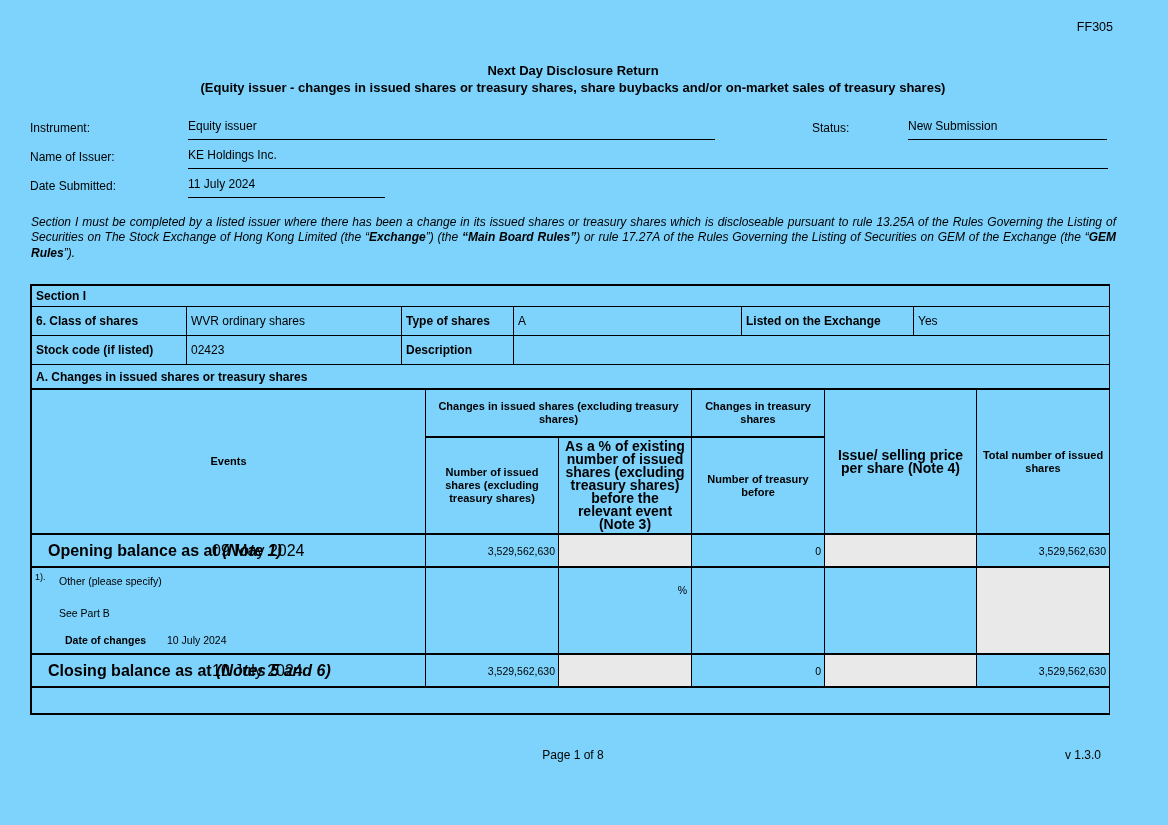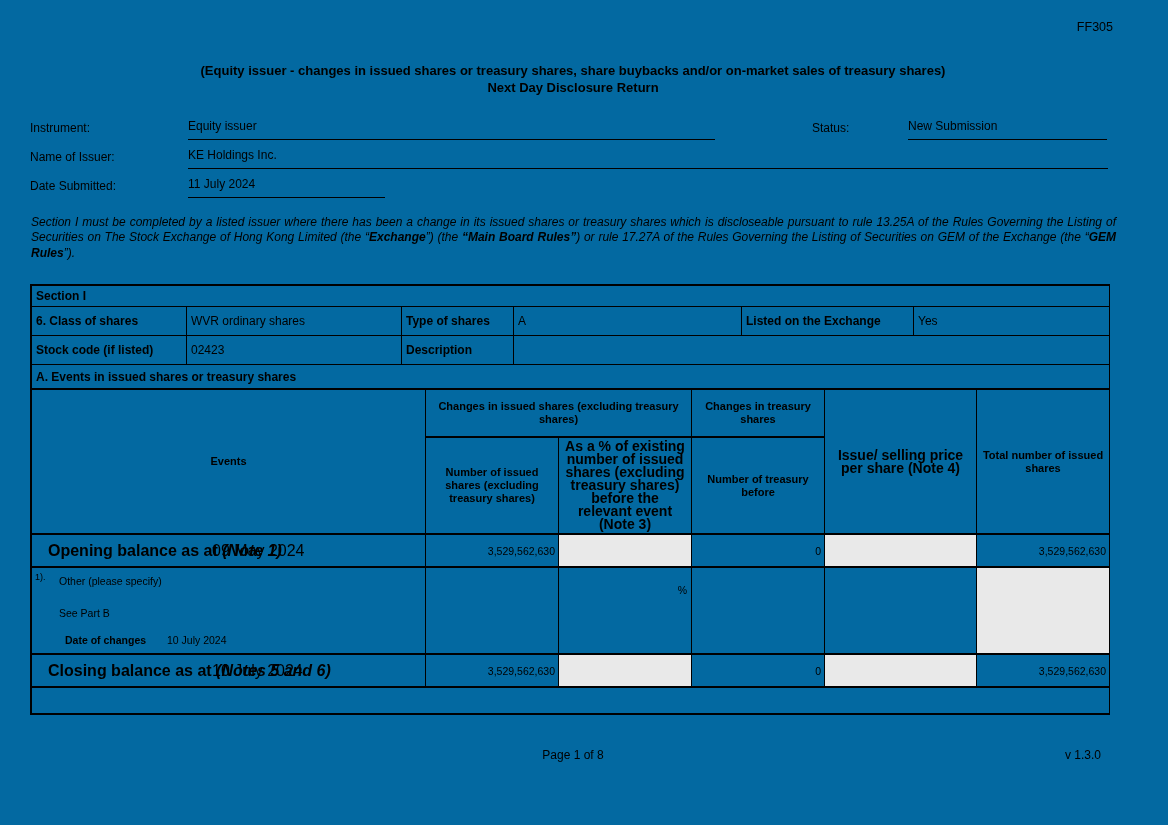--- a/index.html
+++ b/index.html
@@ -1,17 +1,17 @@
 <!DOCTYPE html>
 <html><head>
 <meta charset="utf-8">
 <style>
   html,body { margin:0; padding:0; background:#ffffff; }
   .page {
-    position:relative; width:1168px; height:825px; background:#0369a1;
+    position:relative; width:1168px; height:825px; background:#7dd3fc;
     font-family:"Liberation Sans", sans-serif; color:#000; overflow:hidden;
   }
   .abs { position:absolute; }
   .b { font-weight:bold; }
   .bi { font-weight:bold; font-style:italic; }
 
   .form-code { top:20px; right:55px; font-size:12.5px; }
   .titleblock { top:62px; left:0; width:1146px; text-align:center; font-size:13px; font-weight:bold; line-height:17px; }
 
   .fld-label { font-size:12px; }
@@ -53,22 +53,22 @@
   .footer-ver { top:748px; right:67px; font-size:12px; }
 </style>
 </head>
 <body>
 
 <div class="page">
 
   <div class="abs form-code">FF305</div>
 
   <div class="abs titleblock">
+    <div>Next Day Disclosure Return</div>
     <div>(Equity issuer - changes in issued shares or treasury shares, share buybacks and/or on-market sales of treasury shares)</div>
-    <div>Next Day Disclosure Return</div>
   </div>
 
   <span class="abs fld-label" style="left:30px; top:121px;">Instrument:</span>
   <span class="abs fld-value" style="left:188px; top:119px; width:527px;">Equity issuer</span>
   <span class="abs fld-label" style="left:812px; top:121px;">Status:</span>
   <span class="abs fld-value" style="left:908px; top:119px; width:199px;">New Submission</span>
 
   <span class="abs fld-label" style="left:30px; top:150px;">Name of Issuer:</span>
   <span class="abs fld-value" style="left:188px; top:148px; width:920px;">KE Holdings Inc.</span>
 
@@ -100,21 +100,21 @@
         <td class="lbl">Listed on the Exchange</td>
         <td>Yes</td>
       </tr>
       <tr class="r">
         <td class="lbl">Stock code (if listed)</td>
         <td>02423</td>
         <td class="lbl">Description</td>
         <td colspan="3"></td>
       </tr>
       <tr class="parta">
-        <td colspan="6">A. Events in issued shares or treasury shares</td>
+        <td colspan="6">A. Changes in issued shares or treasury shares</td>
       </tr>
     </tbody>
       </table>
 
     <table class="t2">
       <colgroup>
           <col style="width:394px">
           <col style="width:133px">
           <col style="width:133px">
           <col style="width:133px">

